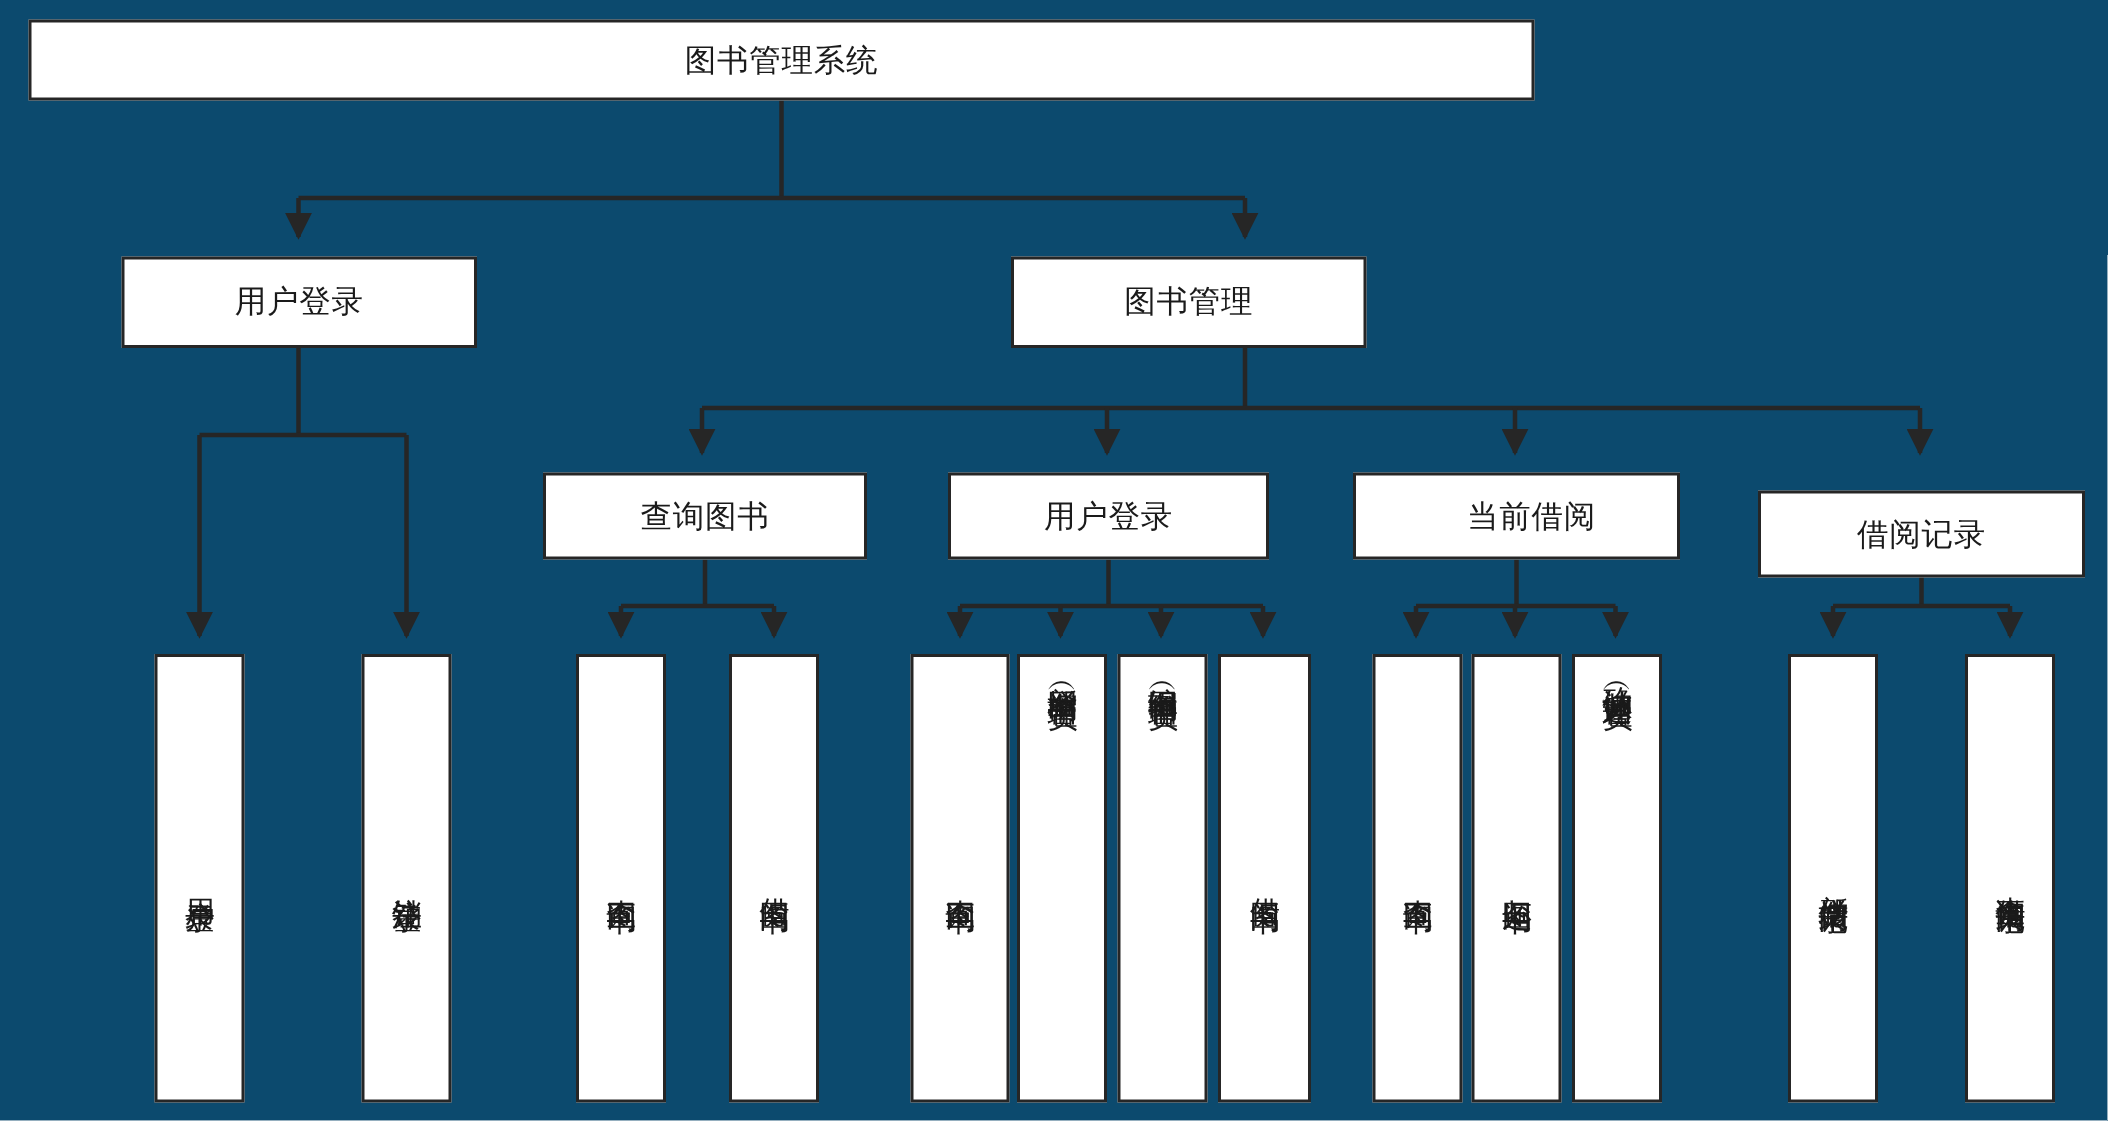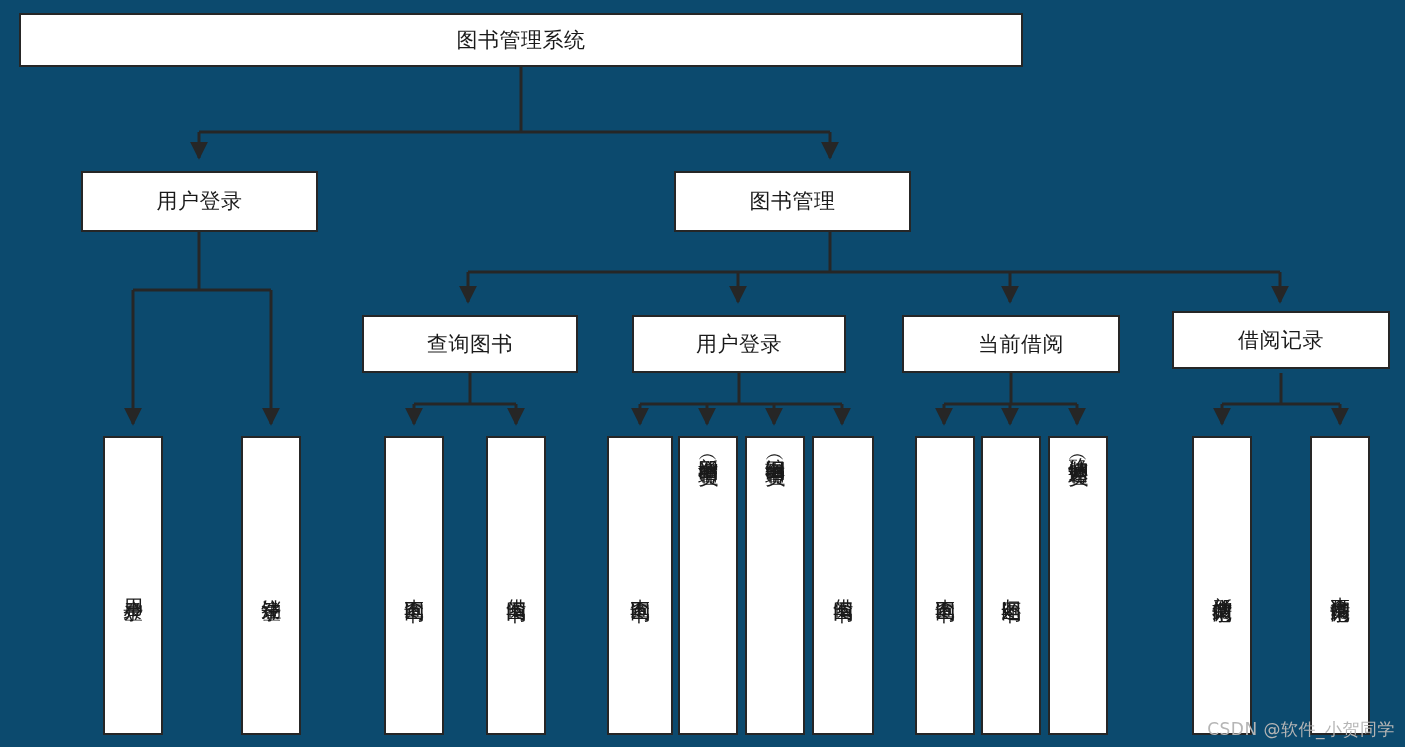--- a/index.html
+++ b/index.html
@@ -132,21 +132,21 @@
 
   <div class="node horiz" style="left:362px; top:315px; width:216px; height:58px;">
     <span class="node-label">查询图书</span>
   </div>
   <div class="node horiz" style="left:632px; top:315px; width:214px; height:58px;">
     <span class="node-label">用户登录</span>
   </div>
   <div class="node horiz" style="left:902px; top:315px; width:218px; height:58px;padding-left:20px;">
     <span class="node-label">当前借阅</span>
   </div>
-  <div class="node horiz" style="left:1172px; top:311px; width:218px; height:58px;">
+  <div class="node horiz" style="left:1172px; top:327px; width:218px; height:58px;">
     <span class="node-label">借阅记录</span>
   </div>
 
   <div class="node vert" style="left:103px; top:436px; width:60px; height:299px;">
     <span class="node-label">用户登录</span>
   </div>
   <div class="node vert" style="left:241px; top:436px; width:60px; height:299px;">
     <span class="node-label">注销登录</span>
   </div>
 
@@ -180,15 +180,14 @@
     <span class="node-label">确认归还（管理员）</span>
   </div>
 
   <div class="node vert" style="left:1192px; top:436px; width:60px; height:299px;">
     <span class="node-label">新增借阅记录</span>
   </div>
   <div class="node vert" style="left:1310px; top:436px; width:60px; height:299px;">
     <span class="node-label">查询借阅记录</span>
   </div>
 
-  <div class="watermark">CSDN @软件_小贺同学</div>
 
 </div>
 
 </body></html>

